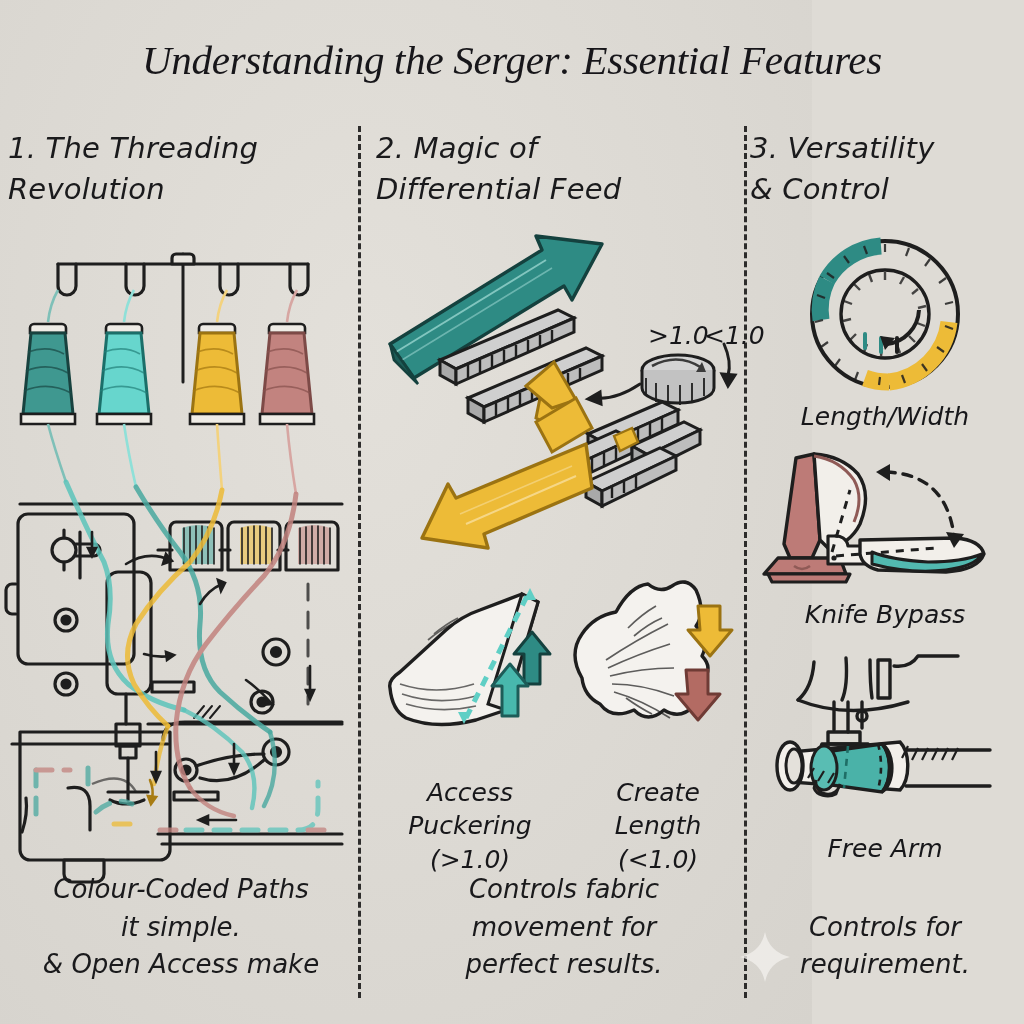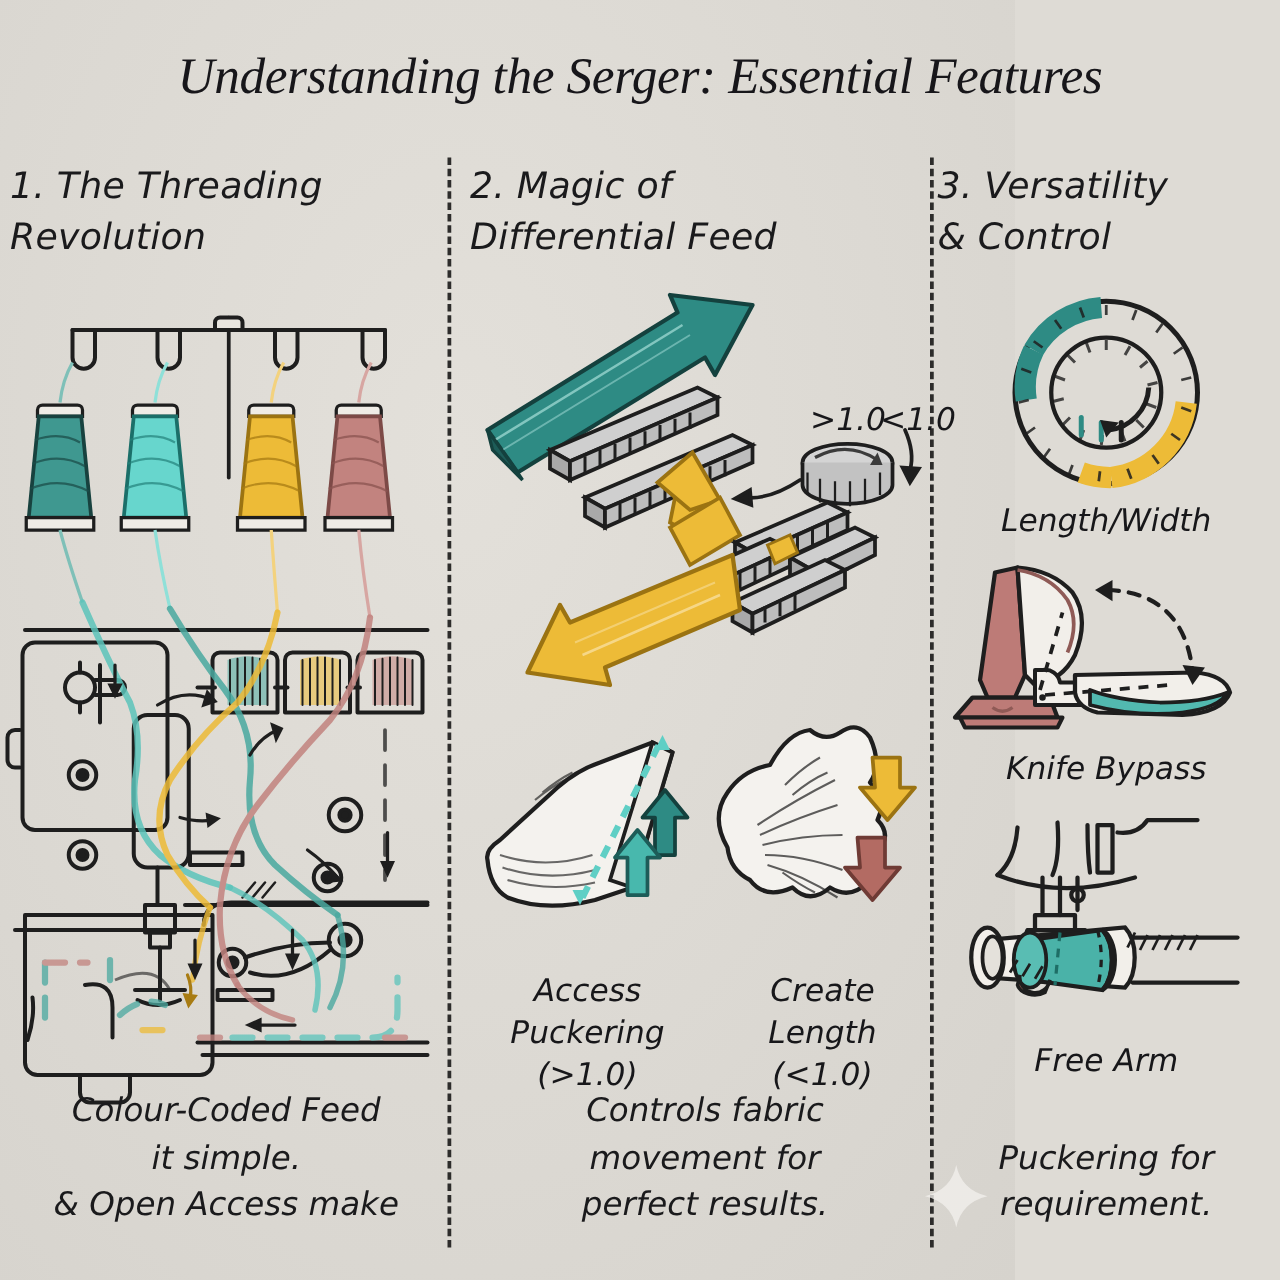--- a/index.html
+++ b/index.html
@@ -293,21 +293,21 @@
             <path d="M144 540 l4 9 l4 -9z"></path>
           <path d="M228 588 h-32" fill="none"></path>
             <path d="M200 584 l-9 4 l9 4z"></path>
           <path d="M142 548 q4 10 2 18" fill="none" stroke="#a87c13"></path>
             <path d="M140 564 l3 8 l5 -7z" fill="#a87c13" stroke="#a87c13"></path>
         </g>
       </svg>
     </div>
 
     <div class="col-foot">
-      <div>Colour-Coded Feed</div>
+      <div>Colour-Coded Paths</div>
       <div>it simple.</div>
       <div>&amp; Open Access make</div>
     </div>
   </div>
 
   <div class="col col2">
 
     <div class="col-head">
       <div>2. Magic of</div>
       <div>Differential Feed</div>
@@ -583,21 +583,21 @@
 
         <g stroke="#1e1e1e" stroke-width="2.2" fill="none">
           <path d="M152 114 l6 -12 M162 116 l6 -12 M172 116 l6 -12 M182 116 l6 -12 M192 116 l6 -12 M202 116 l6 -12"></path>
           <path d="M58 134 l6 -10 M68 137 l6 -10 M78 139 l6 -10"></path>
         </g>
       </svg>
     </div>
     <div class="cap" style="position:absolute; top:688px; left:0; width:100%;margin-top:16px;">Free Arm</div>
 
     <div class="col-foot">
-      <div>Puckering for</div>
+      <div>Controls for</div>
       <div>requirement.</div>
     </div>
   </div>
 
   <div class="sparkle">
     <svg width="54" height="54" viewBox="0 0 54 54">
       <path d="M27 2 Q31 22 52 27 Q31 32 27 52 Q23 32 2 27 Q23 22 27 2 Z" fill="#f3f1ed" opacity=".9"></path>
     </svg>
   </div>
 

